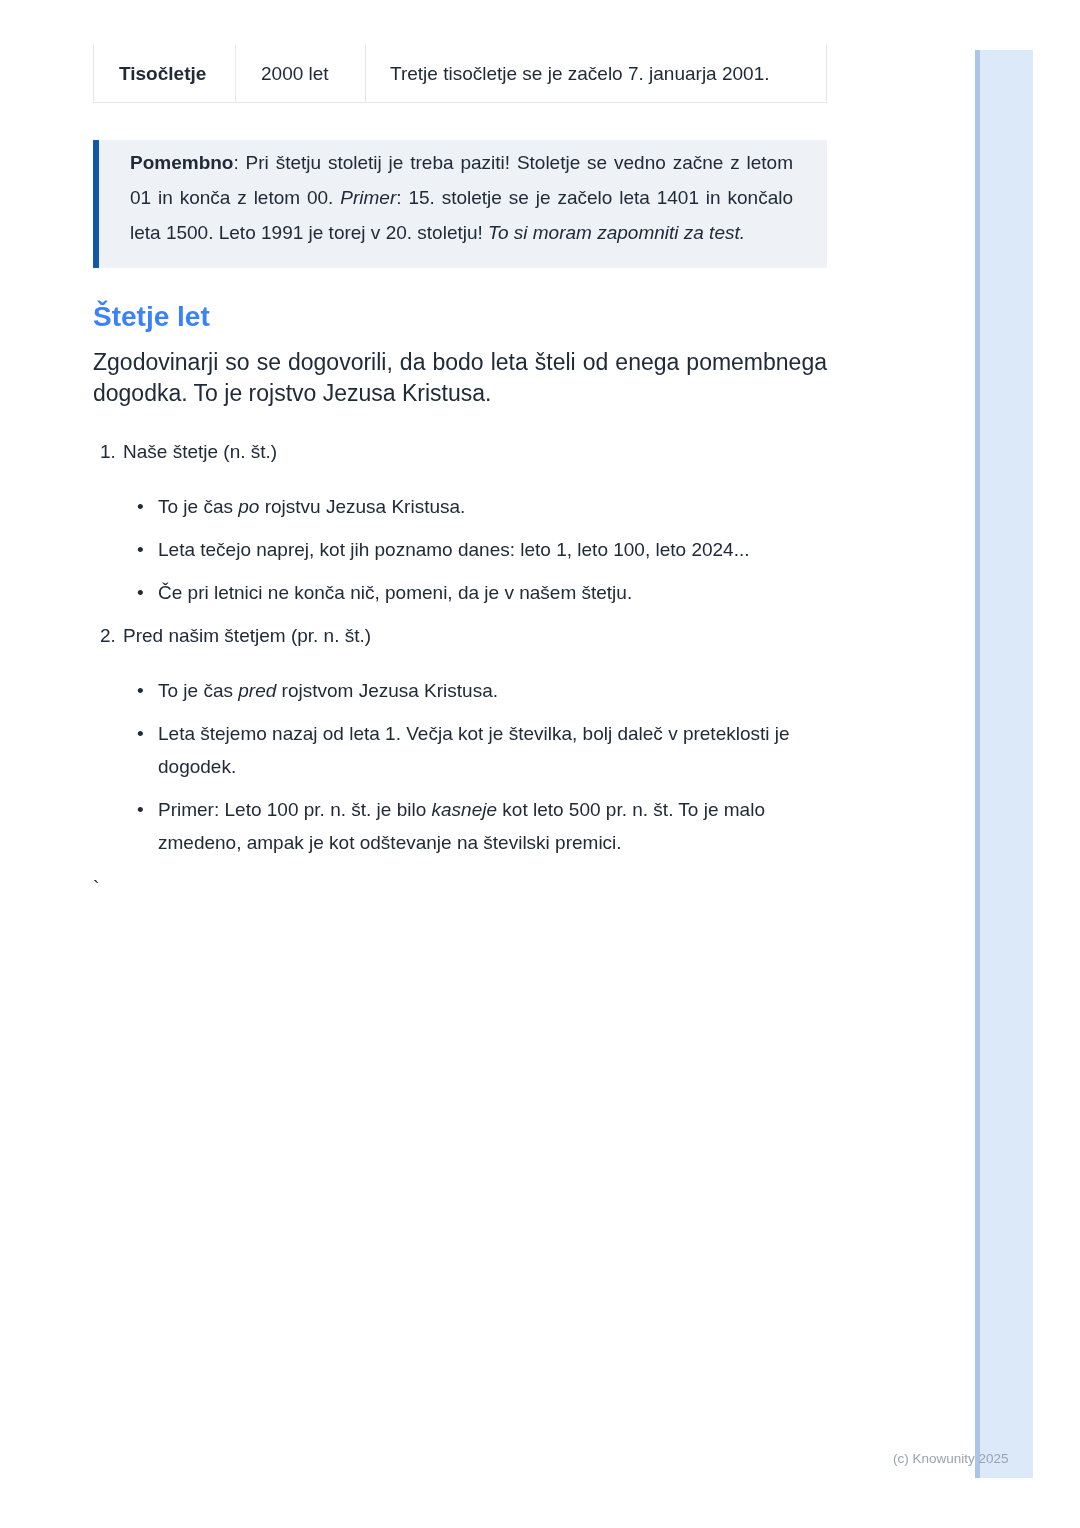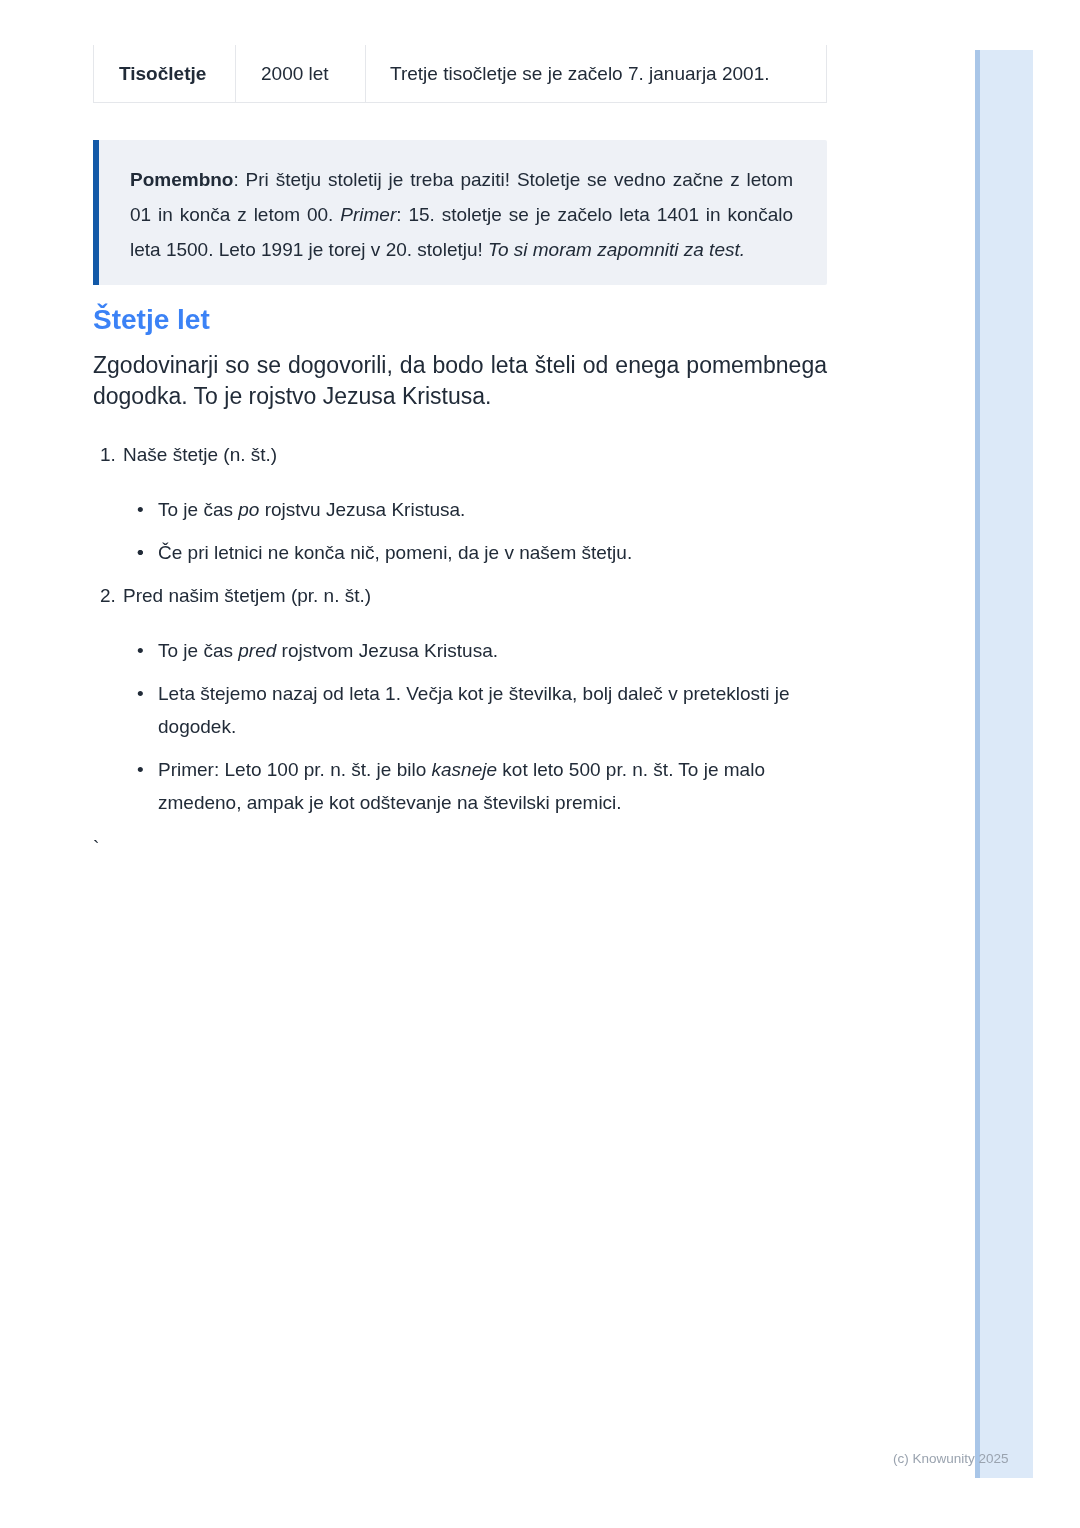--- a/index.html
+++ b/index.html
@@ -20,28 +20,28 @@
   .tcell.term { width:142px; padding-left:25px; font-weight:bold;
     border-right:1px solid var(--table-border,#e5e7eb); }
   .tcell.duration { width:130px; padding-left:25px;
     border-right:1px solid var(--table-border,#e5e7eb); }
   .tcell.example { flex:1; padding-left:24px; }
 
   
   .callout {
     margin-top:37px; background:var(--callout-bg,#eef1f6);
     border-left:6px solid var(--callout-border,#1259a8);
-    padding:22px 34px 18px 31px; font-size:19px; line-height:35px;
+    padding:5px 34px 18px 31px; font-size:19px; line-height:35px;
     text-align:justify; border-radius:0 2px 2px 0;
   }
   .b { font-weight:bold; }
   .i { font-style:italic; }
 
   .heading {
-    margin:18px 0 0 0; font-size:28px; line-height:1.2; font-weight:700;
+    margin:32px 0 0 0; font-size:28px; line-height:1.2; font-weight:700;
     color:var(--accent,#3b82f6);
   }
   .intro { margin-top:13px; font-size:23px; line-height:31px; text-align:justify; }
 
   
   .olist { margin-top:26px; }
   .olist-item + .olist-item { margin-top:10px; }
   .item-title { display:flex; font-size:19px; line-height:33px; }
   .item-marker { width:23px; margin-left:7px; flex:none; }
   .item-title .t { font-weight:normal; }
@@ -92,21 +92,21 @@
       <div class="olist-item">
         <div class="item-title">
           <span class="item-marker">1.</span>
           <span class="t">Naše štetje (n. št.)</span>
         </div>
         <div class="bullets">
           <div class="bullet">
             <span class="dot">•</span><span>To je čas </span><span class="i">po</span><span> rojstvu Jezusa Kristusa.</span>
           </div>
           <div class="bullet">
-            <span class="dot">•</span><span class="i"></span><span></span>
+            <span class="dot">•</span><span>Leta tečejo naprej, kot jih poznamo danes: leto 1, leto 100, leto 2024...</span><span class="i"></span><span></span>
           </div>
           <div class="bullet">
             <span class="dot">•</span><span>Če pri letnici ne konča nič, pomeni, da je v našem štetju.</span><span class="i"></span><span></span>
           </div>
         </div>
       </div>
 
       <div class="olist-item">
         <div class="item-title">
           <span class="item-marker">2.</span>

